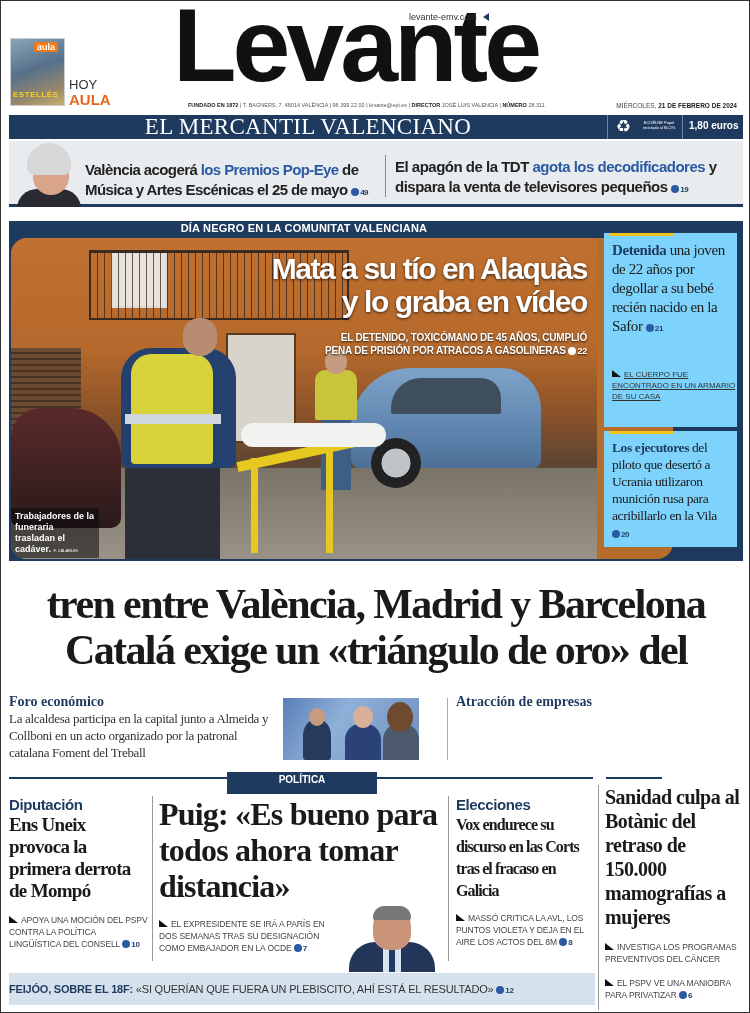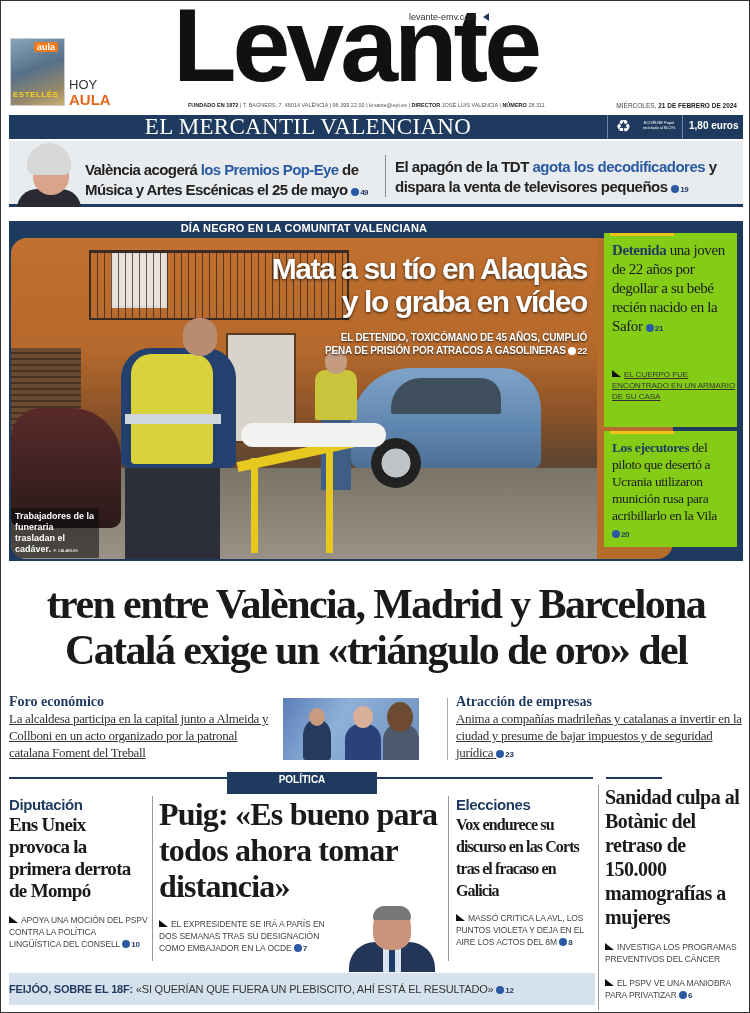--- a/index.html
+++ b/index.html
@@ -68,38 +68,38 @@
   .ph-frame { position: absolute; left: 225px; top: 210px; width: 135px; height: 10px; background: #e6c81e; transform: rotate(-12deg); }
   .ph-leg1 { position: absolute; left: 240px; top: 220px; width: 7px; height: 95px; background: #e6c81e; }
   .ph-leg2 { position: absolute; left: 315px; top: 205px; width: 7px; height: 110px; background: #e6c81e; }
   .ph-headline { position: absolute; left: 200px; top: 14px; width: 376px; text-align: right; color: #fff; font: bold 30px "Liberation Sans", sans-serif; line-height: 33px; letter-spacing: -1.4px; text-shadow: 0 1px 3px rgba(0,0,0,0.7); }
   .ph-sub { position: absolute; left: 240px; top: 93px; width: 336px; text-align: right; color: #fff; font: bold 10px "Liberation Sans", sans-serif; line-height: 13px; letter-spacing: -0.2px; text-shadow: 0 1px 2px rgba(0,0,0,0.8); }
   .ph-sub .pg { color: #fff; font-size: 9px; }
   .ph-sub .pg i { background: #fff; }
   .caption { position: absolute; left: 0; top: 270px; width: 88px; background: rgba(10,10,10,0.55); color: #fff; font: bold 9px "Liberation Sans", sans-serif; line-height: 11px; padding: 3px 3px 3px 4px; }
   .caption .credit { font: 4px "Liberation Sans", sans-serif; font-weight: normal; }
 
-  .side { position: absolute; left: 595px; width: 133px; background: #84cc16; }
+  .side { position: absolute; left: 595px; width: 133px; background: #7dd3fc; }
   .side1 { top: 12px; height: 194px; }
   .side2 { top: 210px; height: 116px; }
   .side .ybar { position: absolute; left: 6px; top: 0; width: 64px; height: 3px; background: #f2c318; }
   .side .txt { position: absolute; left: 8px; top: 8px; width: 124px; font: 15px "Liberation Serif", serif; line-height: 19px; color: #1a1a1a; letter-spacing: -0.4px; }
   .side .txt b { color: #1f3a5f; }
   .side .txt .pg { font-size: 8px; }
   .side .note { position: absolute; left: 8px; top: 136px; width: 124px; font: 8px "Liberation Sans", sans-serif; line-height: 11px; color: #333; text-decoration: underline; }
   .side2 .txt { font-size: 13.5px; line-height: 17px; }
   .tri { display: inline-block; width: 0; height: 0; border-left: 9px solid #111; border-top: 7px solid transparent; margin-right: 3px; vertical-align: 0px; }
 
   
   .big { position: absolute; left: 0; top: 580px; width: 750px; text-align: center; font: bold 42px "Liberation Serif", serif; line-height: 46px; color: #1a1a1a; letter-spacing: -1.6px; }
 
   
   .sub1 { position: absolute; left: 8px; top: 693px; width: 268px; }
   .sub-kick { font: bold 14px "Liberation Serif", serif; color: #1f3a5f; line-height: 16px; }
-  .sub-body { font: 13px "Liberation Serif", serif; color: #333; line-height: 17px; letter-spacing: -0.3px; text-decoration: underline; }
+  .sub-body { font: 13px "Liberation Serif", serif; color: #333; line-height: 17px; letter-spacing: -0.3px; }
   .sub-photo { position: absolute; left: 282px; top: 697px; width: 136px; height: 62px; background: linear-gradient(120deg,#5a7fb8 0%,#8fb0d8 40%,#6f8fbf 100%); overflow: hidden; }
   .sub-photo .p { position: absolute; border-radius: 40% 40% 10% 10%; }
   .sub-photo .p1 { left: 20px; top: 22px; width: 28px; height: 40px; background: #263a5e; }
   .sub-photo .p1h { left: 26px; top: 10px; width: 16px; height: 18px; background: #c89a7e; border-radius: 50%; }
   .sub-photo .p2 { left: 62px; top: 26px; width: 36px; height: 40px; background: #2a4278; }
   .sub-photo .p2h { left: 70px; top: 8px; width: 20px; height: 22px; background: #d8b09a; border-radius: 50%; }
   .sub-photo .p3 { left: 100px; top: 26px; width: 36px; height: 40px; background: #4d5a6e; }
   .sub-photo .p3h { left: 104px; top: 4px; width: 26px; height: 30px; background: #6e4a30; border-radius: 50%; }
   .sub-div { position: absolute; left: 446px; top: 697px; width: 1px; height: 62px; background: #aaa; }
   .sub2 { position: absolute; left: 455px; top: 693px; width: 290px; }
@@ -263,24 +263,20 @@
     <div class="p p1"></div>
     <div class="p p1h"></div>
     <div class="p p2"></div>
     <div class="p p2h"></div>
     <div class="p p3"></div>
     <div class="p p3h"></div>
   </div>
   <div class="sub-div"></div>
   <div class="sub2">
     <div class="sub-kick">Atracción de empresas</div>
-    <div class="sub-body">
-      <span>Anima a compañías madrileñas y catalanas a invertir en la ciudad y presume de bajar impuestos y de seguridad jurídica</span>
-      <span class="pg"><i></i><span>23</span></span>
-    </div>
   </div>
 
   <div class="pol-line" style="left:8px;width:218px;"></div>
   <div class="pol-tag">POLÍTICA</div>
   <div class="pol-line" style="left:376px;width:216px;"></div>
   <div class="pol-line" style="left:605px;width:56px;"></div>
 
   <div class="vdiv" style="left:151px;top:795px;height:165px;"></div>
   <div class="vdiv" style="left:447px;top:795px;height:165px;"></div>
   <div class="vdiv" style="left:597px;top:784px;height:225px;"></div>

